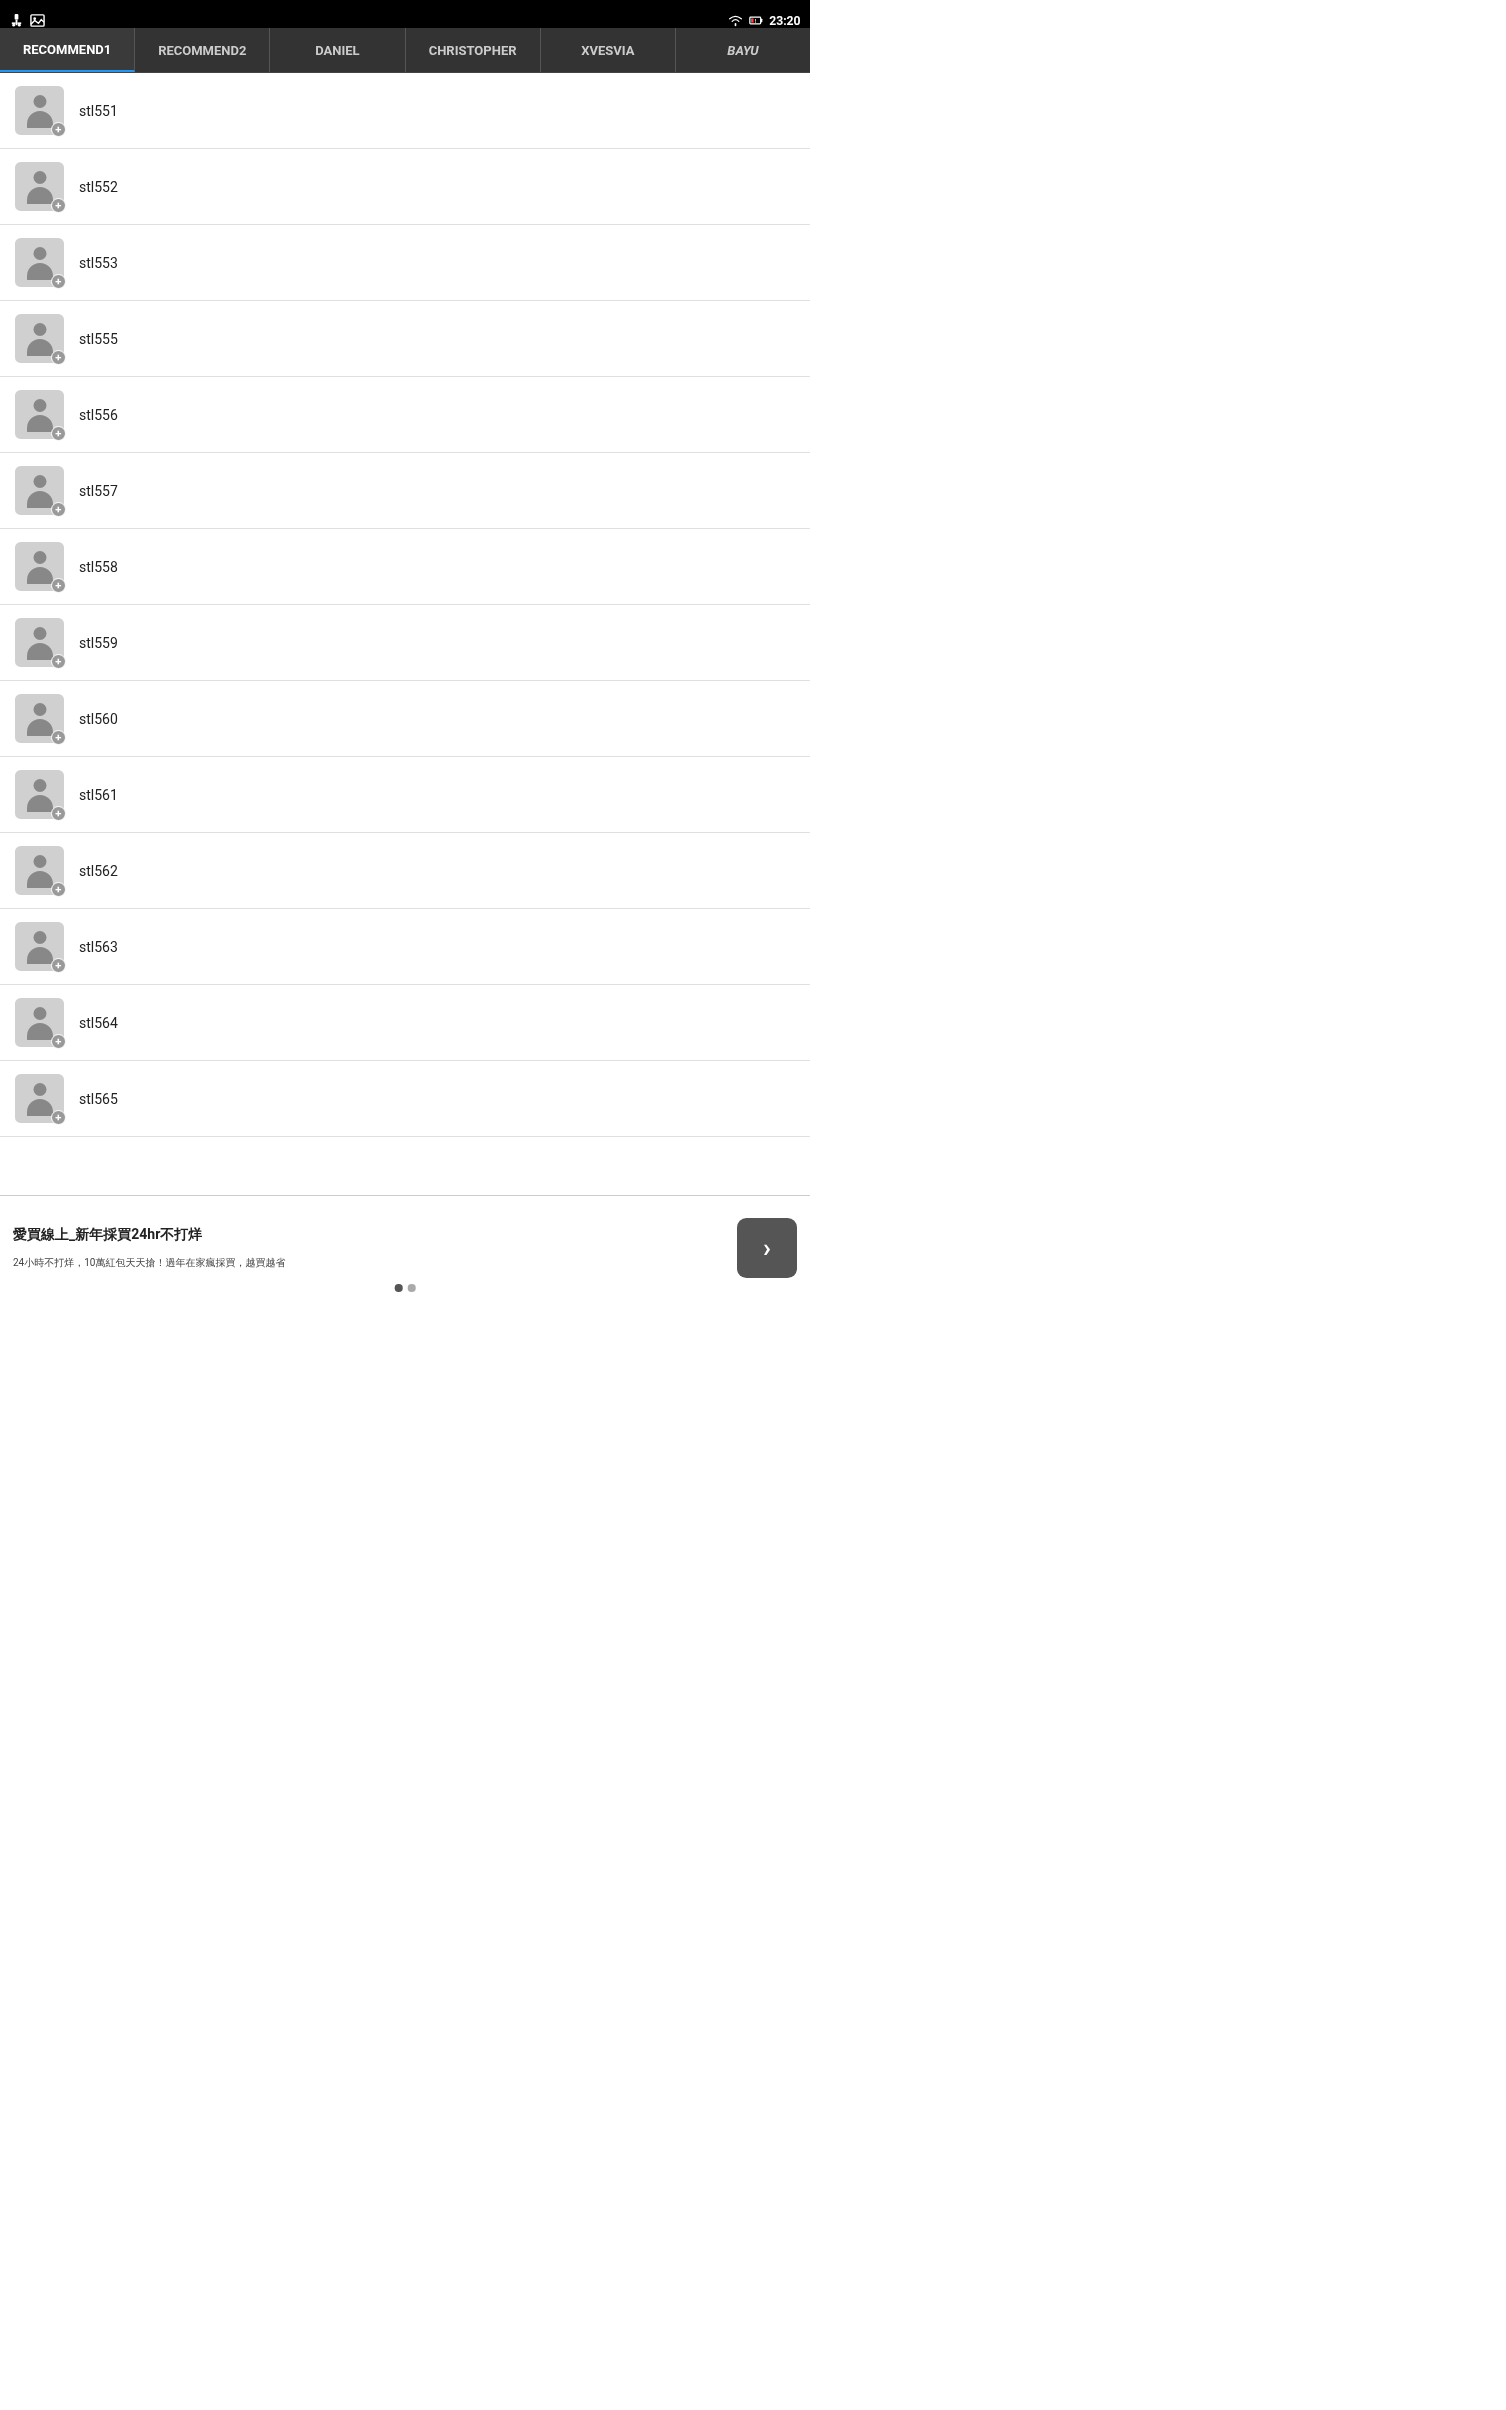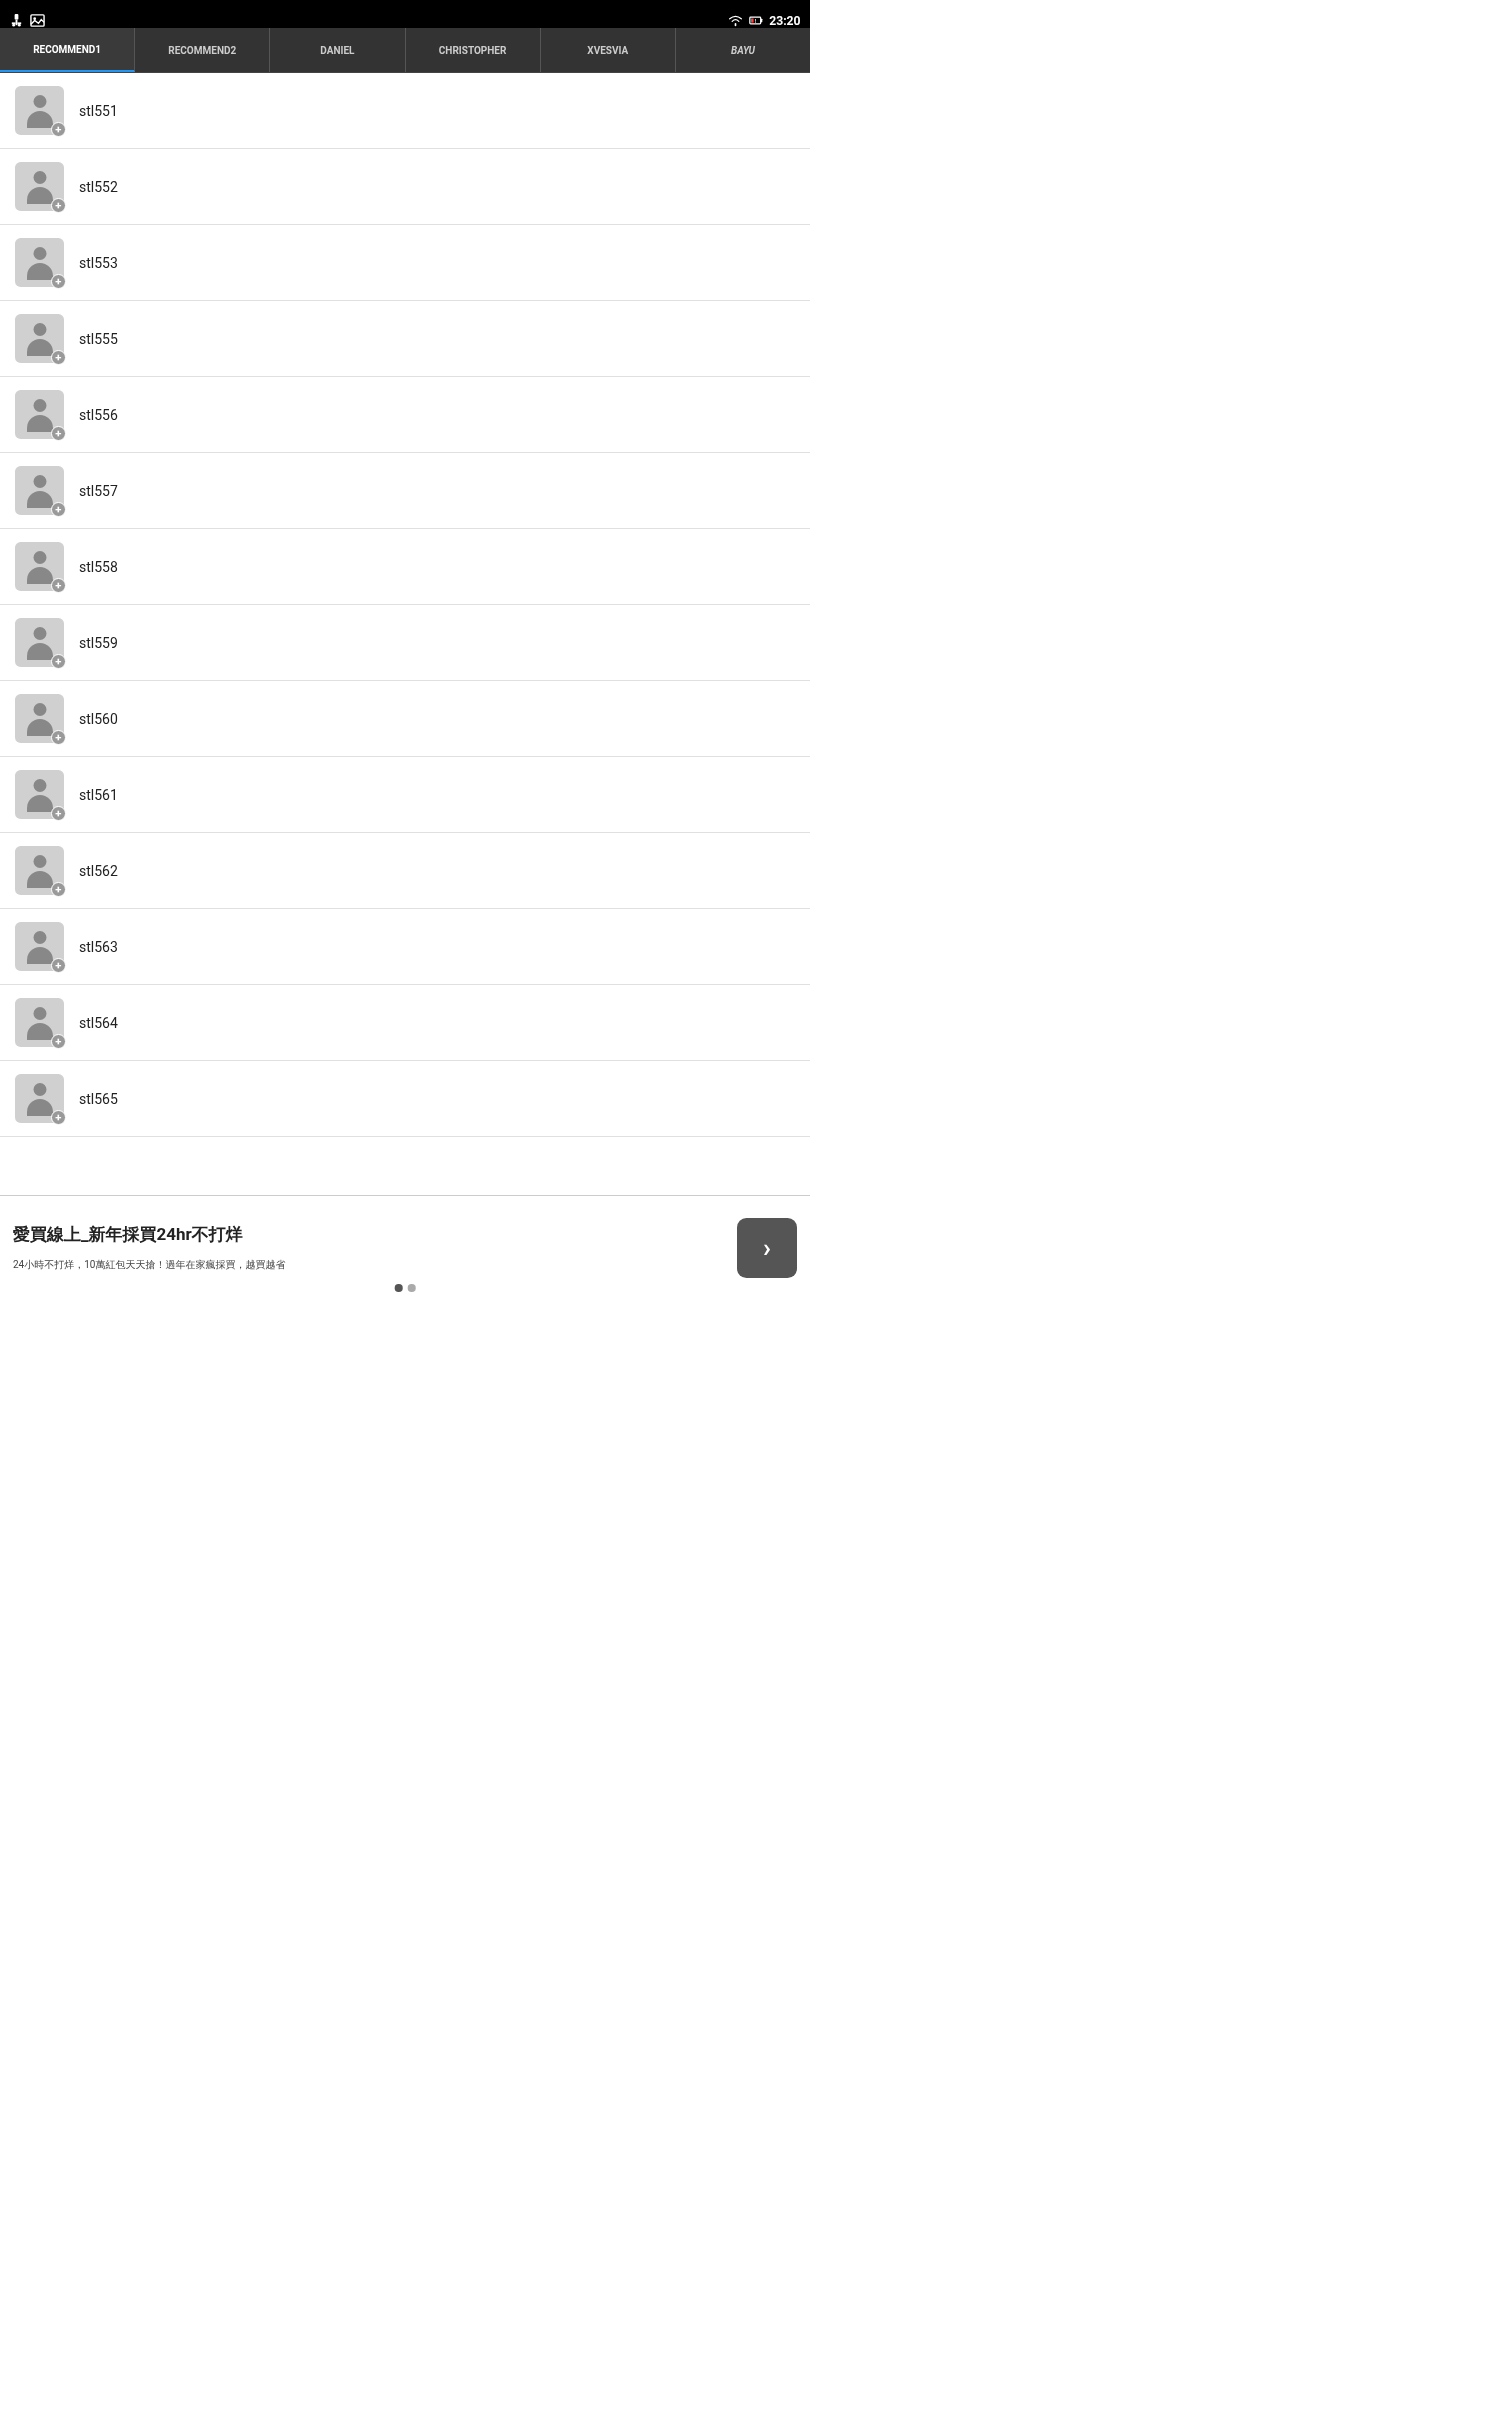--- a/index.html
+++ b/index.html
@@ -60,21 +60,21 @@
       align-items: stretch;
       border-bottom: 1.9px solid #444;
     }
 
     .tab-item {
       flex: 1;
       display: flex;
       align-items: center;
       justify-content: center;
       color: #cccccc;
-      font-size: 10px;
+      font-size: 13px;
       font-weight: bold;
       cursor: pointer;
       border-right: 0.9px solid #555;
       padding: 0 9px;
       text-align: center;
     }
 
     .tab-item:last-child {
       border-right: none;
       font-style: italic;
@@ -186,21 +186,21 @@
       align-items: center;
       overflow: hidden;
     }
 
     .ad-content {
       flex: 1;
       padding: 9.4px 13px;
     }
 
     .ad-title {
-      font-size: 17px;
+      font-size: 14px;
       font-weight: bold;
       color: #222;
       margin-bottom: 12px;
     }
 
     .ad-subtitle {
       font-size: 10px;
       color: #444;
     }
 

